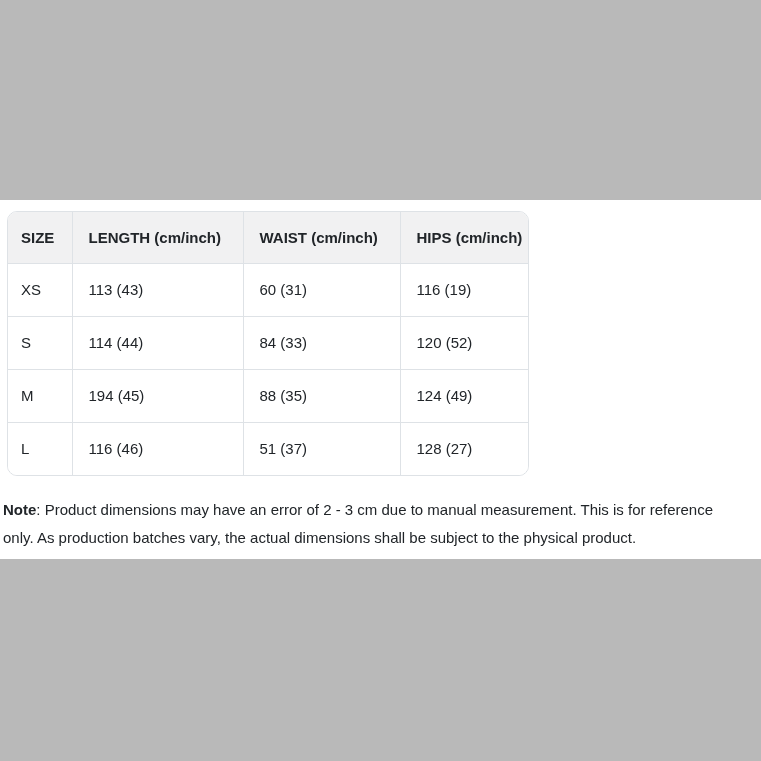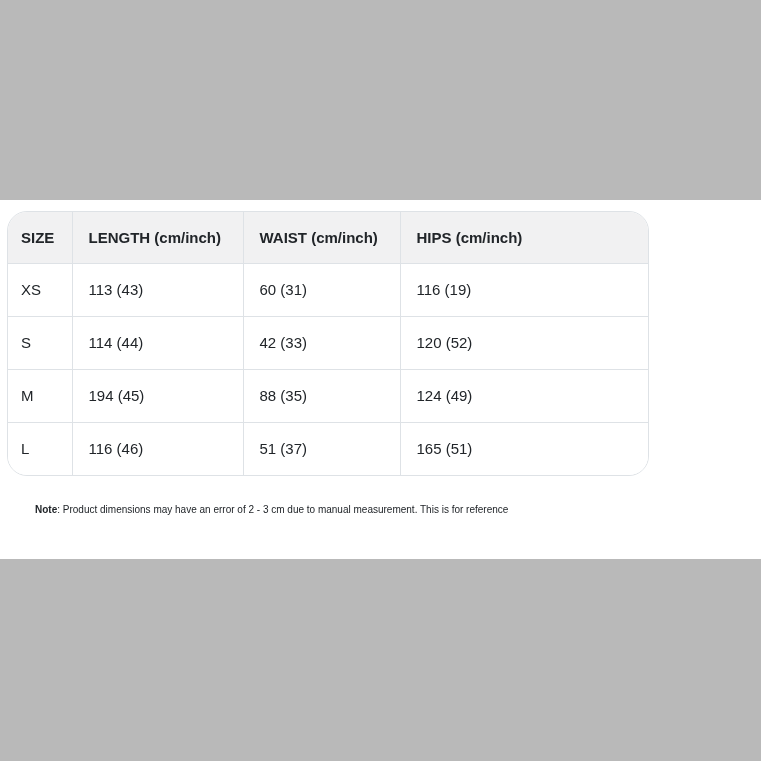--- a/index.html
+++ b/index.html
@@ -12,24 +12,24 @@
     position: relative;
   }
   .band {
     position: absolute; left: 0; width: 761px;
     background: var(--band, #b9b9b9);
   }
   .band-top { top: 0; height: 200px; }
   .band-bottom { top: 559px; height: 202px; }
 
   .table-wrap {
-    position: absolute; left: 7px; top: 211px; width: 642px;
+    position: absolute; left: 7px; top: 211px; width: 522px;
     background: #fff;
     border: 1px solid var(--table-border, #dee2e6);
-    border-radius: 20px;
+    border-radius: 10px;
     overflow: hidden;
   }
   table {
     width: 100%;
     table-layout: fixed;
     border-collapse: collapse;
     font-size: 15px;
     color: var(--text, #212529);
   }
   th, td {
@@ -46,24 +46,23 @@
   tbody tr:last-child td { border-bottom: none; }
   thead th {
     background: var(--header-bg, #f1f1f2);
     font-weight: 600;
     height: 51px;
   }
   tbody td { height: 53px; background: #fff; }
 
   .note {
     position: absolute; left: 3px; top: 496px;
-    font-size: 10px;
+    font-size: 15px;
     line-height: 28px;
     color: var(--text, #212529);
-    margin-left: 32px;
   }
   .note b { font-weight: 700; }
   .note span { white-space: nowrap; }
 </style>
 </head>
 <body>
 
 <div class="band band-top"></div>
 
 <div>
@@ -87,36 +86,36 @@
       <tbody>
         <tr>
           <td>XS</td>
           <td>113 (43)</td>
           <td>60 (31)</td>
           <td>116 (19)</td>
         </tr>
         <tr>
           <td>S</td>
           <td>114 (44)</td>
-          <td>42 (33)</td>
+          <td>84 (33)</td>
           <td>120 (52)</td>
         </tr>
         <tr>
           <td>M</td>
           <td>194 (45)</td>
           <td>88 (35)</td>
           <td>124 (49)</td>
         </tr>
         <tr>
           <td>L</td>
           <td>116 (46)</td>
           <td>51 (37)</td>
-          <td>165 (51)</td>
+          <td>128 (27)</td>
         </tr>
       </tbody>
     </table>
   </div>
 
-  <p class="note"><b>Note</b><span>: Product dimensions may have an error of 2 - 3 cm due to manual measurement. This is for reference</span><br></p>
+  <p class="note"><b>Note</b><span>: Product dimensions may have an error of 2 - 3 cm due to manual measurement. This is for reference</span><br><span>only. As production batches vary, the actual dimensions shall be subject to the physical product.</span></p>
 
 </div>
 
 <div class="band band-bottom"></div>
 
 </body></html>

